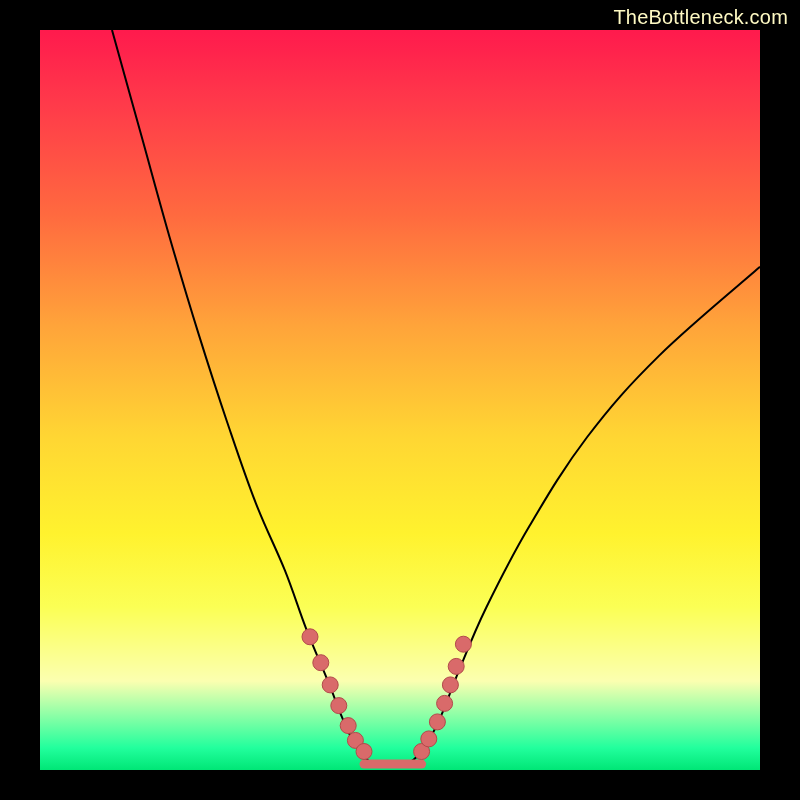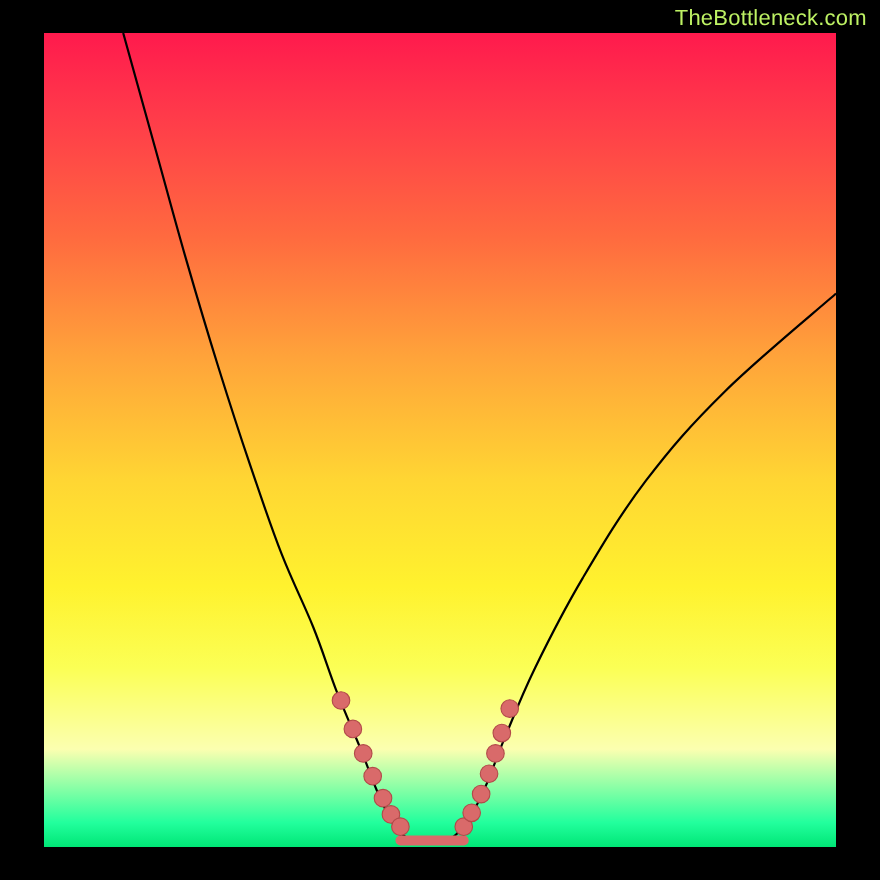--- a/index.html
+++ b/index.html
@@ -37,21 +37,21 @@
       #fbff55 78%,
       #fbffb0 88%,
       #22ff9d 97%,
       #00e676 100%
     );
   }
   .watermark {
     position: absolute;
     top: 6px;
     right: 12px;
-    color: #bef264;
+    color: #fef9c3;
     font-size: 20px;
     font-weight: 500;
     letter-spacing: 0.2px;
     user-select: none;
   }
   svg.curve {
     position: absolute;
     left: 0;
     top: 0;
     width: 720px;

